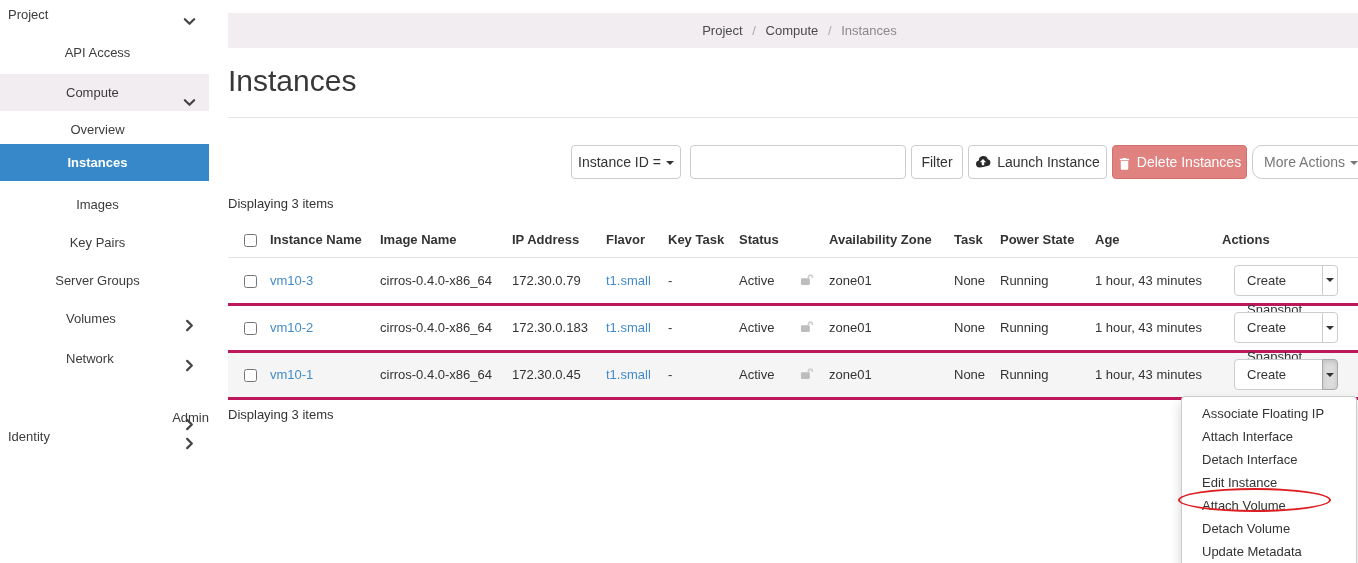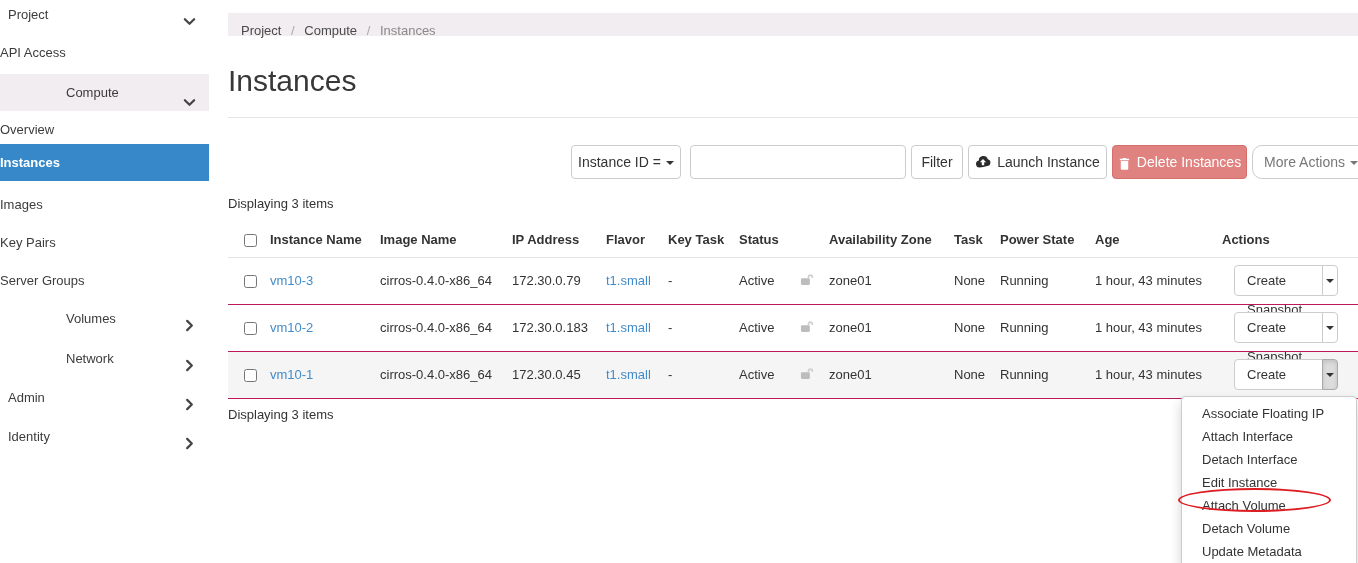--- a/index.html
+++ b/index.html
@@ -8,28 +8,28 @@
   #app { position:relative; width:1358px; height:563px; }
 
   
   #sidebar { position:absolute; left:0; top:0; width:209px; height:563px; background:#fff; }
   .nav-item { position:absolute; left:0; width:209px; height:30px; line-height:30px;
     font-size:13px; color:#3c3c3c; cursor:pointer; }
   .nav-item .chev { position:absolute; right:13px; top:50%; width:13px; height:13px;
     margin-top:-6px; }
   .nav-l1 { padding-left:8px; }
   .nav-l2 { padding-left:66px; }
-  .nav-l3 { text-align:left; padding-right:14px; }
+  .nav-l3 { text-align:center; padding-right:14px; }
   .nav-group-open { background:#f2edf0; }
   .nav-active { background:#3788c8; color:#fff; font-weight:bold; }
 
   
   #main { position:absolute; left:209px; top:0; right:0; bottom:0; }
-  #breadcrumb { position:absolute; left:19px; top:13px; right:0; height:23px;
-    background:#f2edf0; line-height:35px; padding-left:13px; color:#8a8a8a; }
+  #breadcrumb { position:absolute; left:19px; top:13px; right:0; height:35px;
+    background:#f2edf0; line-height:35px; padding-left:13px; color:#8a8a8a;text-align:center; }
   #breadcrumb .bc-link { color:#4a4a4a; cursor:pointer; }
   #breadcrumb .bc-sep { color:#aaa; padding:0 6px; }
   #page-title { position:absolute; left:19px; top:64px; font-size:30px; font-weight:400;
     color:#383838; }
   #title-divider { position:absolute; left:19px; right:0; top:117px; height:0;
     border-top:1px solid #e5e5e5; }
 
   
   .tb { position:absolute; top:145px; height:34px; border:1px solid #ccc; border-radius:4px;
     background:#fff; font-size:14px; color:#333; line-height:32px; text-align:center;
@@ -45,21 +45,21 @@
     vertical-align:2px; margin-left:5px; }
   .btn-ico { display:inline-block; vertical-align:-3px; margin-right:6px; }
 
   
   #count-top { position:absolute; left:19px; top:196px; color:#333; }
   #count-bottom { position:absute; position:absolute; left:19px; top:407px; color:#333; }
   #itable { position:absolute; left:19px; top:222px; right:0; border-collapse:collapse;
     table-layout:fixed; width:1130px; font-size:13px; }
   #itable th { text-align:left; font-weight:bold; height:35px; border-bottom:1px solid #e2e2e2;
     color:#333; }
-  #itable td { height:47px; border-bottom:1px solid #be185d; }
+  #itable td { height:47px; border-bottom:3px solid #be185d; }
   #itable tr.row-highlight td { background:#f5f5f5; }
   .col-chk { width:42px; padding-left:16px !important; }
   a.cell-link { color:#428bca; text-decoration:none; cursor:pointer; }
   .lock-ico { display:inline-block; }
 
   .split-btn { display:inline-flex; float:right; margin-right:20px;padding-left:16px; }
   .split-main { height:31px; line-height:29px; padding:0 12px; background:#fff;
     border:1px solid #ccc; border-radius:4px 0 0 4px; cursor:pointer; font-size:13px; }
   .split-caret { height:31px; width:24px; background:#fff; border:1px solid #ccc;
     border-radius:0 4px 4px 0; margin-left:-1px; cursor:pointer; display:flex;
@@ -128,21 +128,21 @@
       </span>
     </div>
     <div class="nav-item nav-l2" style="top:344px;">
       <span>Network</span>
       <span class="chev">
         <svg viewBox="0 0 14 14" width="13" height="13">
             <path d="M4.5 2l5 5-5 5" stroke="#444" stroke-width="2.4" fill="none" stroke-linecap="round" stroke-linejoin="round"></path>
           </svg>
       </span>
     </div>
-    <div class="nav-item nav-l1" style="top:383px;">
+    <div class="nav-item nav-l1" style="top:403px;text-align:right;">
       <span>Admin</span>
       <span class="chev">
         <svg viewBox="0 0 14 14" width="13" height="13">
             <path d="M4.5 2l5 5-5 5" stroke="#444" stroke-width="2.4" fill="none" stroke-linecap="round" stroke-linejoin="round"></path>
           </svg>
       </span>
     </div>
     <div class="nav-item nav-l1" style="top:422px;">
       <span>Identity</span>
       <span class="chev">

